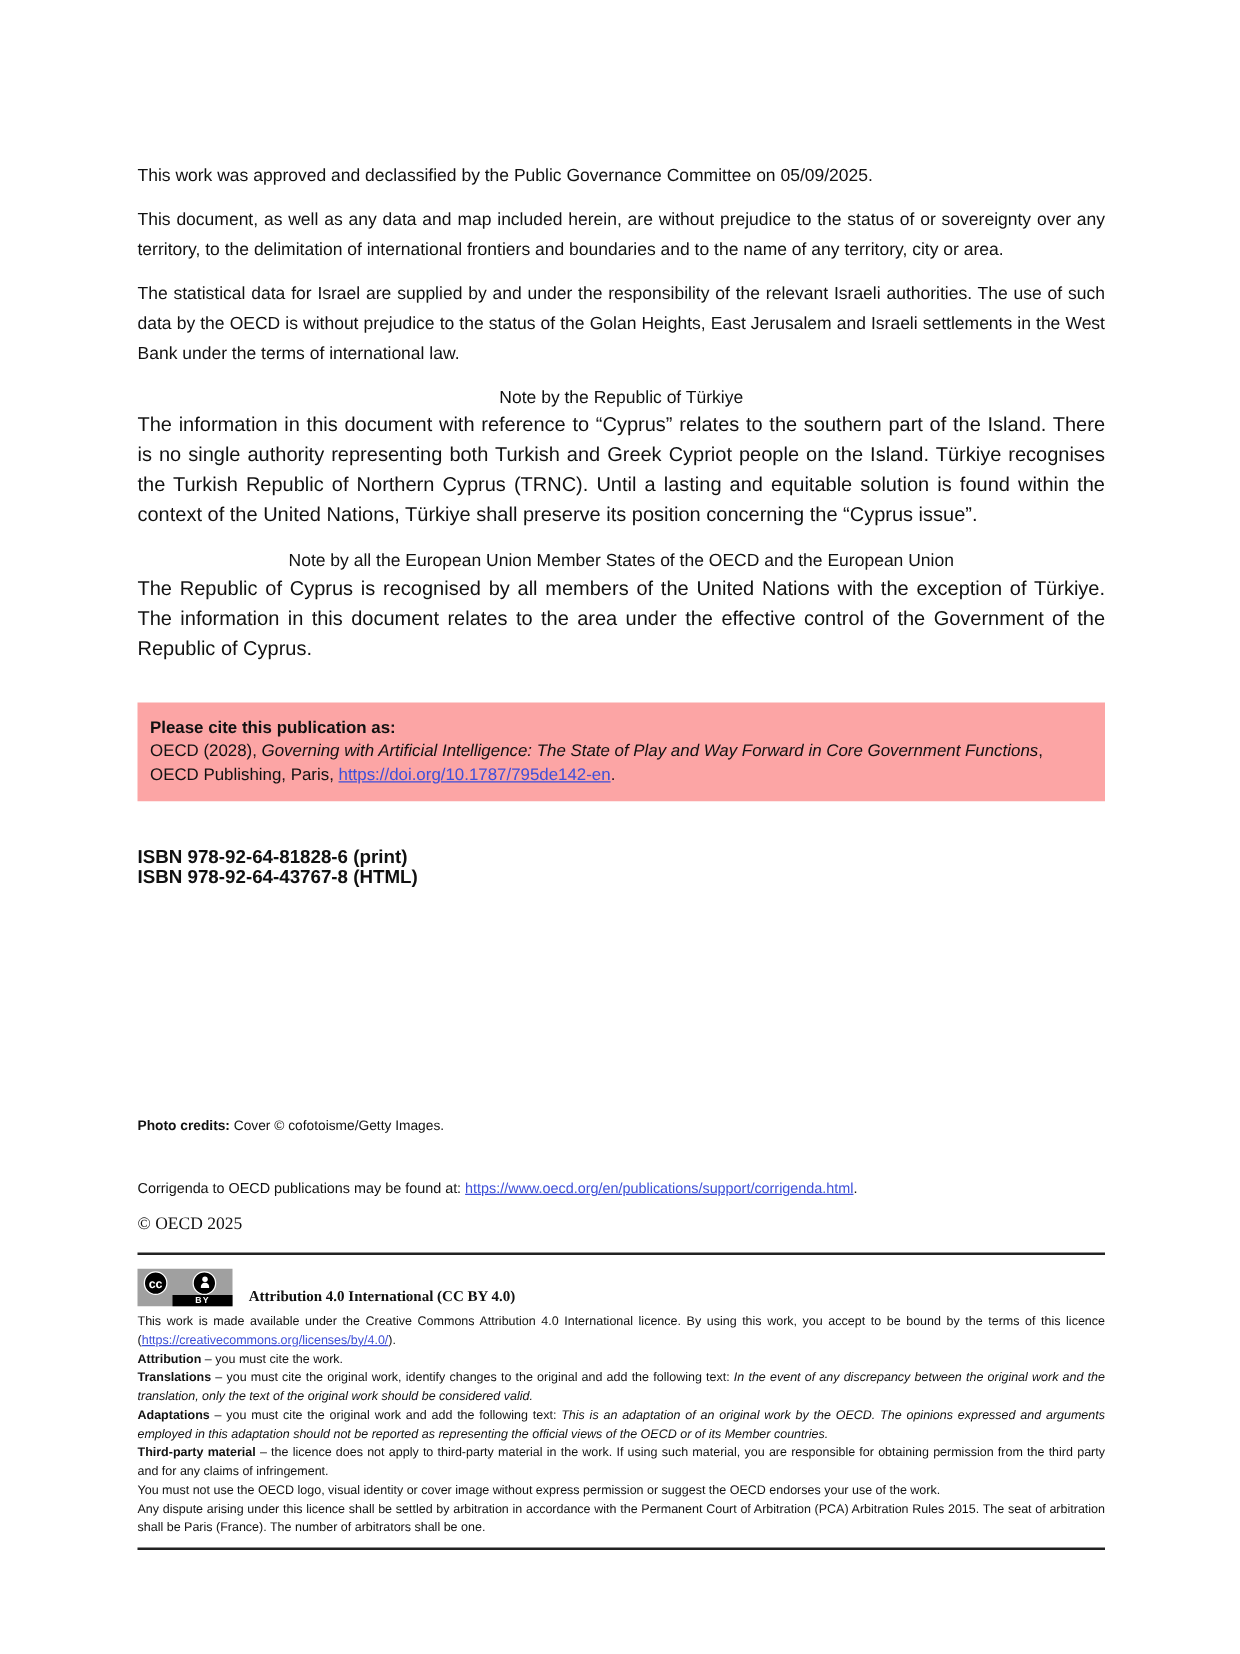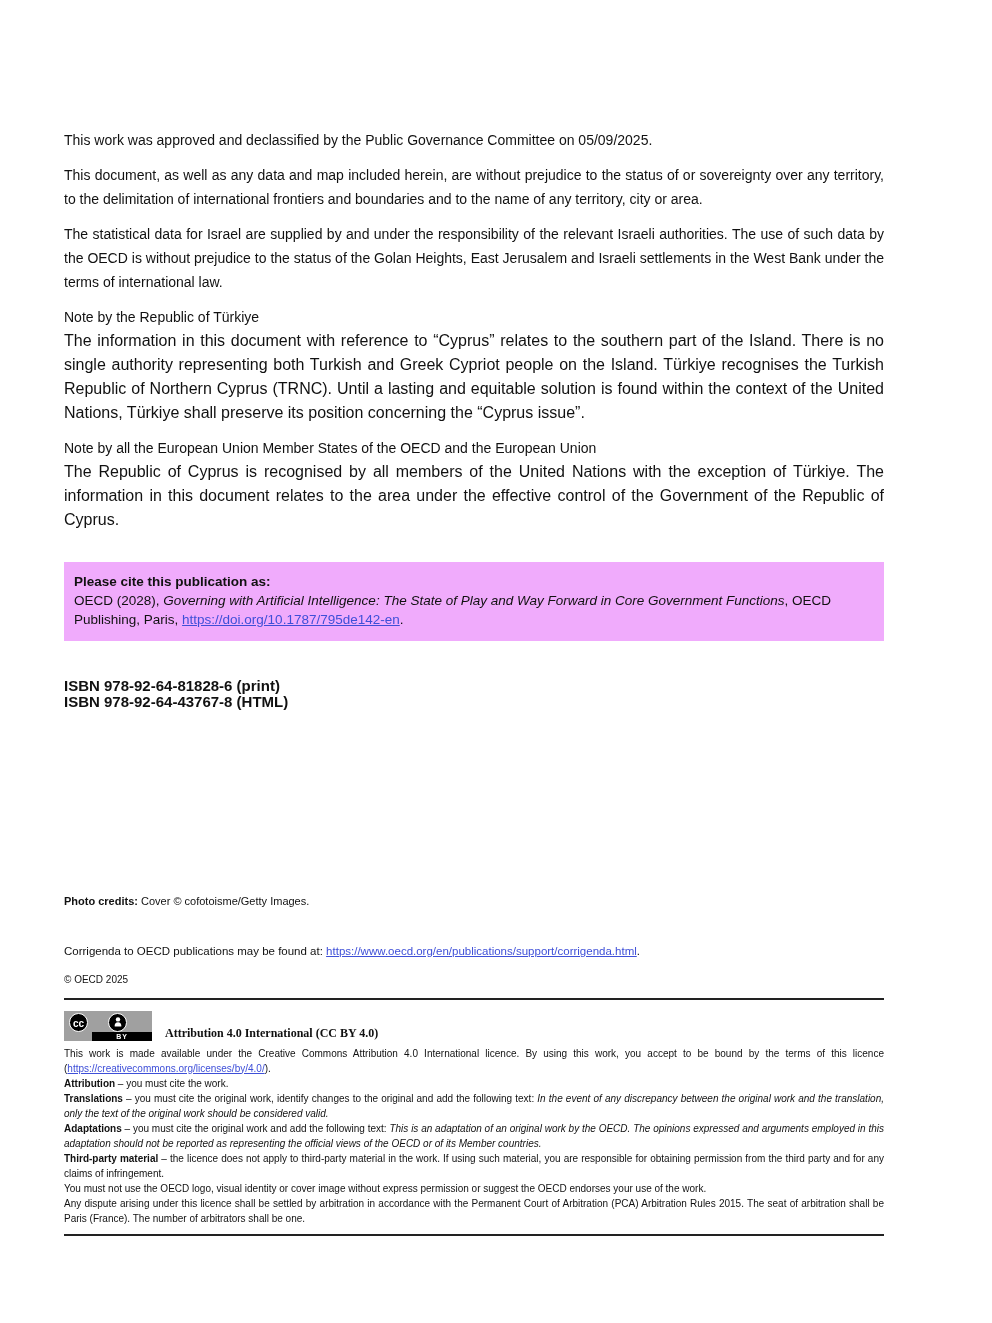--- a/index.html
+++ b/index.html
@@ -5,49 +5,49 @@
   html,body{margin:0;padding:0;background:#ffffff;}
   .page{
     position:relative;
     width:992px;
     height:1323px;
     margin:0 auto;
     background:#ffffff;
     font-family:"Liberation Sans","DejaVu Sans",sans-serif;
     color:#111111;
     box-sizing:border-box;
-    padding:128px 108px 0 64px;
+    padding:128px 108px 0 110px;
     overflow:hidden;
   }
   .body-par{
     font-size:14px;
     line-height:24px;
     margin:0 0 11px 0;
     text-align:justify;
   }
   .note-title{
     font-size:14px;
     line-height:24px;
     margin:0;
-    text-align:left;
+    text-align:center;
   }
   .note-body{
     font-size:16px;
     line-height:24px;
     margin:0 0 11px 0;
     text-align:justify;
   }
   a.link{
     color:#3e4fd8;
     text-decoration:underline;
     cursor:pointer;
   }
   .citation-box{
     margin-top:30px;
-    background:#f0abfc;
+    background:#fca5a5;
     padding:10px 12px 12px 10px;
     font-size:13.5px;
     line-height:19px;
   }
   .citation-label{font-weight:bold;margin:0;}
   .citation-text{margin:0;}
   .italic{font-style:italic;}
   .isbn-block{
     margin-top:37px;
     font-size:15px;
@@ -60,37 +60,38 @@
     line-height:16px;
   }
   .bold{font-weight:bold;}
   .corrigenda{
     margin-top:34px;
     font-size:11.5px;
     line-height:16px;
   }
   .copyright{
     margin-top:6px;
-    font-size:10px;
+    font-size:14px;
     line-height:17px;
+    font-family:Liberation Serif, serif;
   }
   .rule{
     border:0;
     border-top:2px solid #222222;
     margin:8px 0 0 0;
   }
   .license-header{
     margin-top:11px;
     display:flex;
     align-items:flex-end;
     gap:13px;
   }
   .cc-badge{
     position:relative;
-    width:88px;
+    width:76px;
     height:30px;
     background:#a0a0a0;
     flex:0 0 auto;
   }
   .cc-circle{
     position:absolute;
     top:2px;
     width:19px;height:19px;
     background:#000;
     border:1.5px solid #ffffff;

